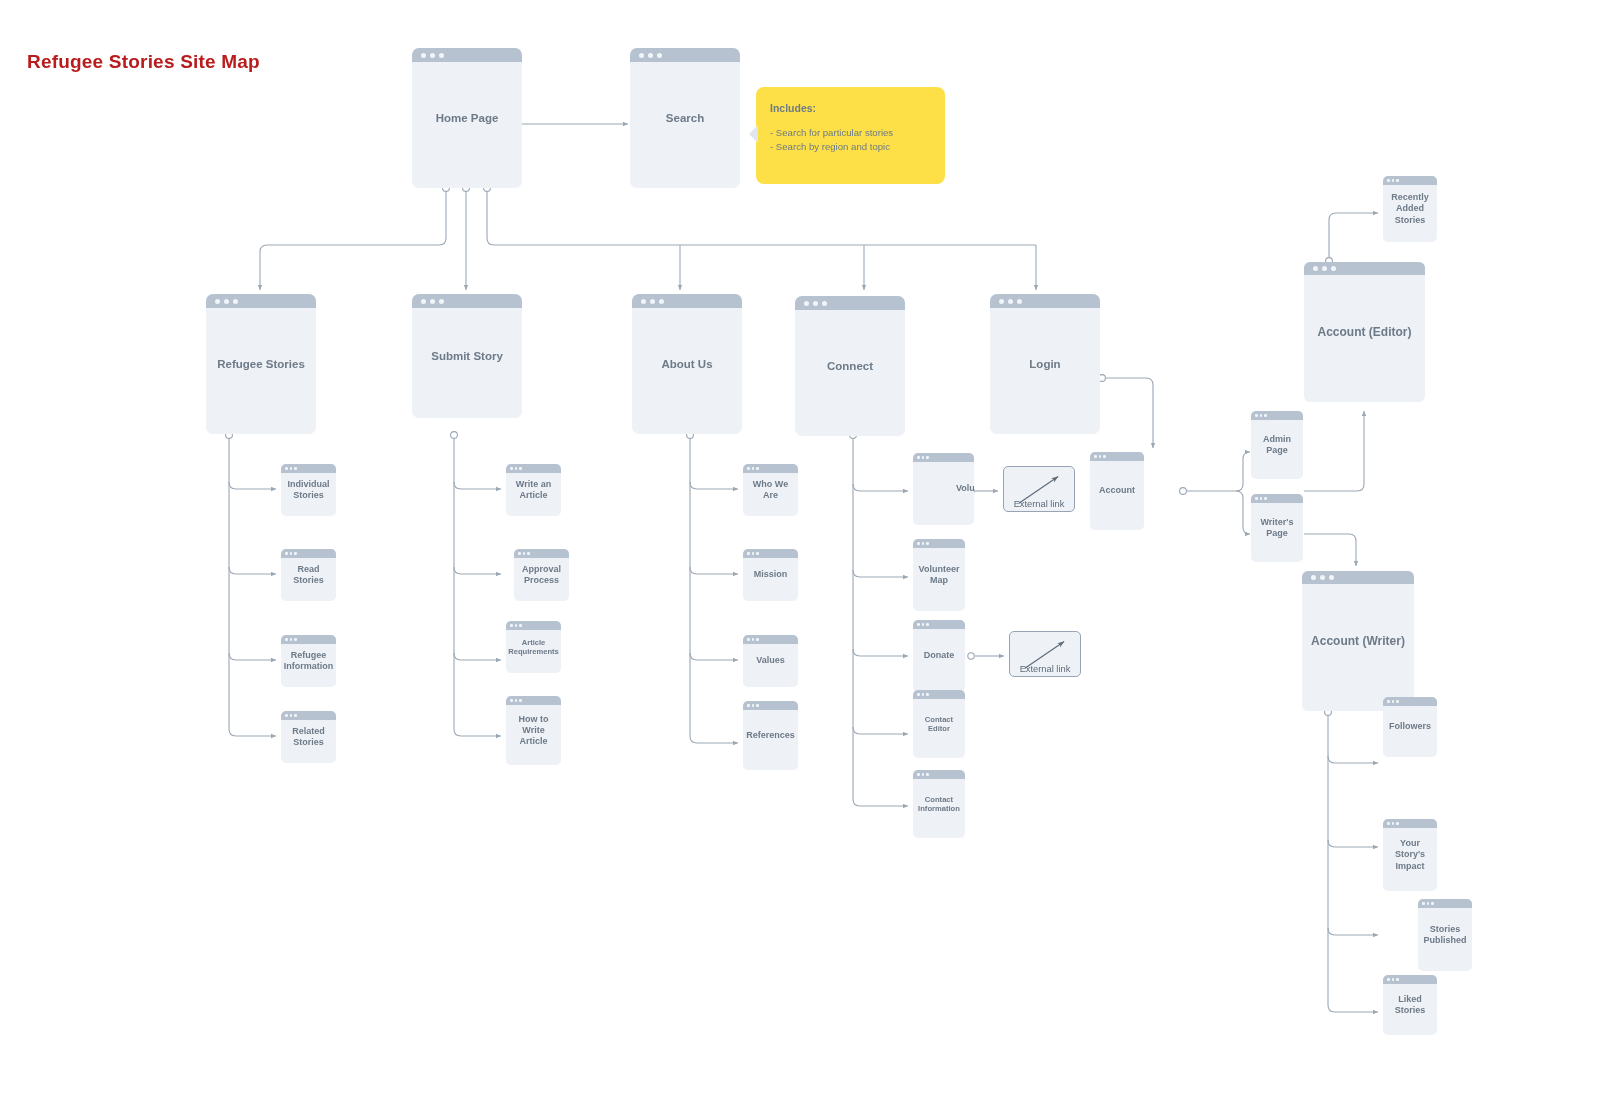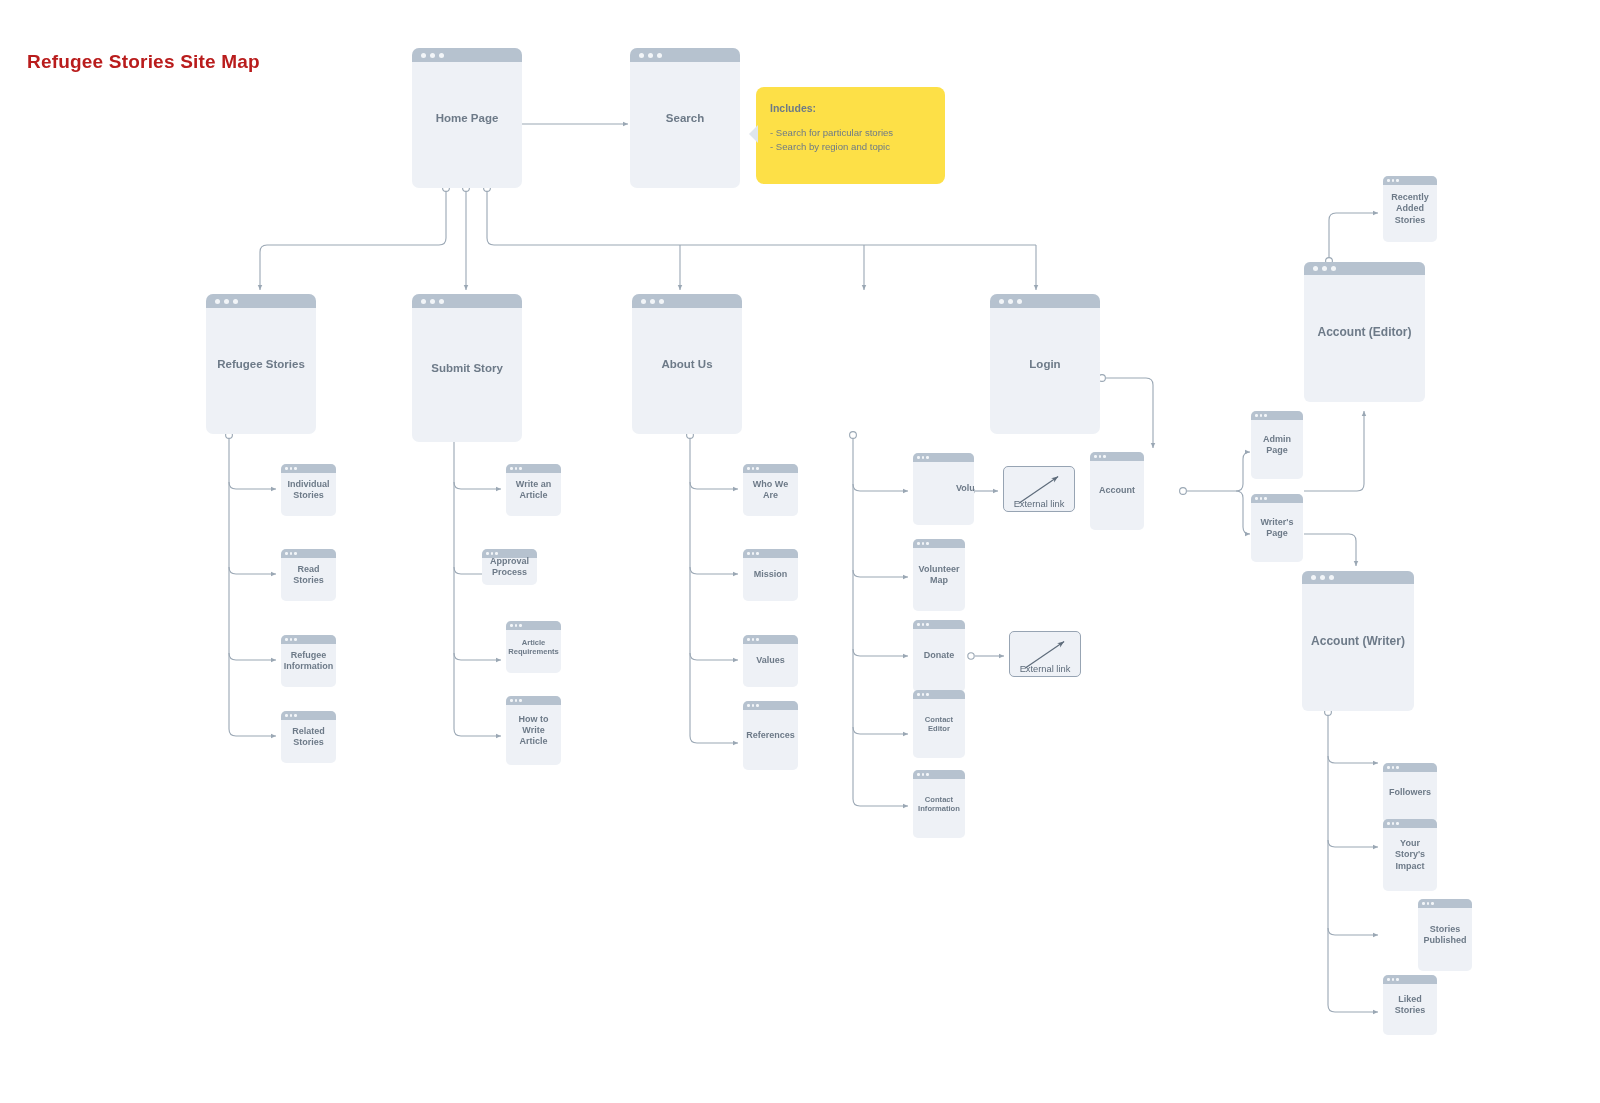--- a/index.html
+++ b/index.html
@@ -202,38 +202,46 @@
 
   <div class="node lg" style="left:206px;top:294px;width:110px;height:140px;">
     <div class="bar">
       <i></i>
         <i></i>
         <i></i>
     </div>
     <div class="lbl">Refugee Stories</div>
   </div>
 
-  <div class="node lg" style="left:412px;top:294px;width:110px;height:148px;">
+  <div class="node lg" style="left:412px;top:294px;width:110px;height:124px;">
     <div class="bar">
       <i></i>
         <i></i>
         <i></i>
     </div>
     <div class="lbl">Submit Story</div>
   </div>
 
   <div class="node lg" style="left:632px;top:294px;width:110px;height:140px;">
     <div class="bar">
       <i></i>
         <i></i>
         <i></i>
     </div>
     <div class="lbl">About Us</div>
   </div>
 
+  <div class="node lg" style="left:795px;top:296px;width:110px;height:140px;">
+    <div class="bar">
+      <i></i>
+        <i></i>
+        <i></i>
+    </div>
+    <div class="lbl">Connect</div>
+  </div>
 
   <div class="node lg" style="left:990px;top:294px;width:110px;height:140px;">
     <div class="bar">
       <i></i>
         <i></i>
         <i></i>
     </div>
     <div class="lbl">Login</div>
   </div>
 
@@ -271,21 +279,21 @@
   </div>
 
   <div class="node sm" style="left:506px;top:464px;width:55px;height:52px;">
     <div class="bar">
       <i></i>
         <i></i>
         <i></i>
     </div>
     <div class="lbl">Write an Article</div>
   </div>
-  <div class="node sm" style="left:482px;top:549px;width:55px;height:36px;">
+  <div class="node sm" style="left:514px;top:549px;width:55px;height:52px;">
     <div class="bar">
       <i></i>
         <i></i>
         <i></i>
     </div>
     <div class="lbl">Approval Process</div>
   </div>
   <div class="node sm tiny" style="left:506px;top:621px;width:55px;height:52px;">
     <div class="bar">
       <i></i>
@@ -443,21 +451,21 @@
 
   <div class="node sm" style="left:1383px;top:176px;width:54px;height:66px;">
     <div class="bar">
       <i></i>
         <i></i>
         <i></i>
     </div>
     <div class="lbl">Recently Added Stories</div>
   </div>
 
-  <div class="node sm" style="left:1383px;top:763px;width:54px;height:60px;">
+  <div class="node sm" style="left:1383px;top:697px;width:54px;height:60px;">
     <div class="bar">
       <i></i>
         <i></i>
         <i></i>
     </div>
     <div class="lbl">Followers</div>
   </div>
   <div class="node sm" style="left:1383px;top:811px;width:54px;height:72px;margin-top:8px;">
     <div class="bar">
       <i></i>

